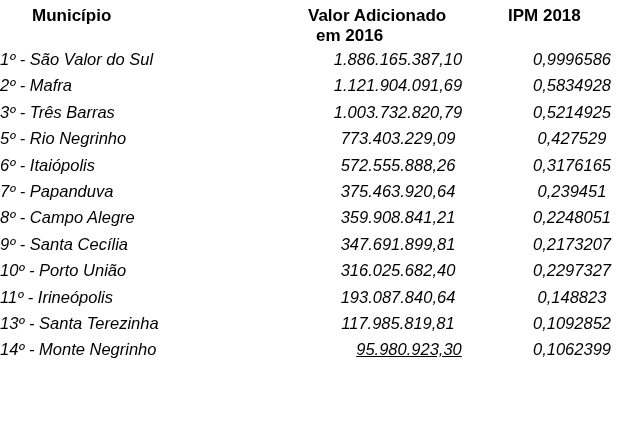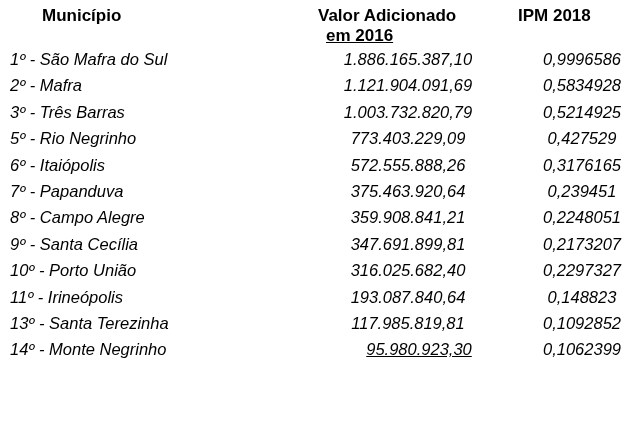--- a/index.html
+++ b/index.html
@@ -12,21 +12,21 @@
     background: #ffffff;
     font-family: "Liberation Sans", sans-serif;
     color: #000000;
     overflow: hidden;
   }
   .sheet {
     position: relative;
     width: 644px;
     height: 439px;
     box-sizing: border-box;
-    padding: 6px 0 0 10px;
+    padding: 6px 0 0 0;
   }
   table.ranking {
     width: 100%;
     border-collapse: collapse;
     table-layout: fixed;
   }
   table.ranking th,
   table.ranking td {
     vertical-align: top;
     padding: 0;
@@ -48,21 +48,20 @@
   }
   thead th.h-value {
     padding-left: 12px;
   }
   thead th.h-ipm {
     padding-left: 8px;
   }
   .hdr-line2 {
     display: block;
     padding-left: 8px;
-    text-decoration: underline;
   }
   tbody td {
     font-style: italic;
     font-size: 16.5px;
     line-height: 26.4px;
     white-space: nowrap;
   }
   td.t-muni {
     padding-left: 26px;
     text-align: left;
@@ -96,21 +95,21 @@
         <th class="h-muni">Município</th>
         <th class="h-value">
           <span>Valor Adicionado</span>
           <span class="hdr-line2">em 2016</span>
         </th>
         <th class="h-ipm">IPM 2018</th>
       </tr>
     </thead>
     <tbody>
       <tr>
-        <td class="t-muni">1º - São Mafra do Sul</td>
+        <td class="t-muni">1º - São Valor do Sul</td>
         <td class="t-value">1.886.165.387,10</td>
         <td class="t-ipm">0,9996586</td>
       </tr>
       <tr>
         <td class="t-muni">2º - Mafra</td>
         <td class="t-value">1.121.904.091,69</td>
         <td class="t-ipm">0,5834928</td>
       </tr>
       <tr>
         <td class="t-muni">3º - Três Barras</td>

